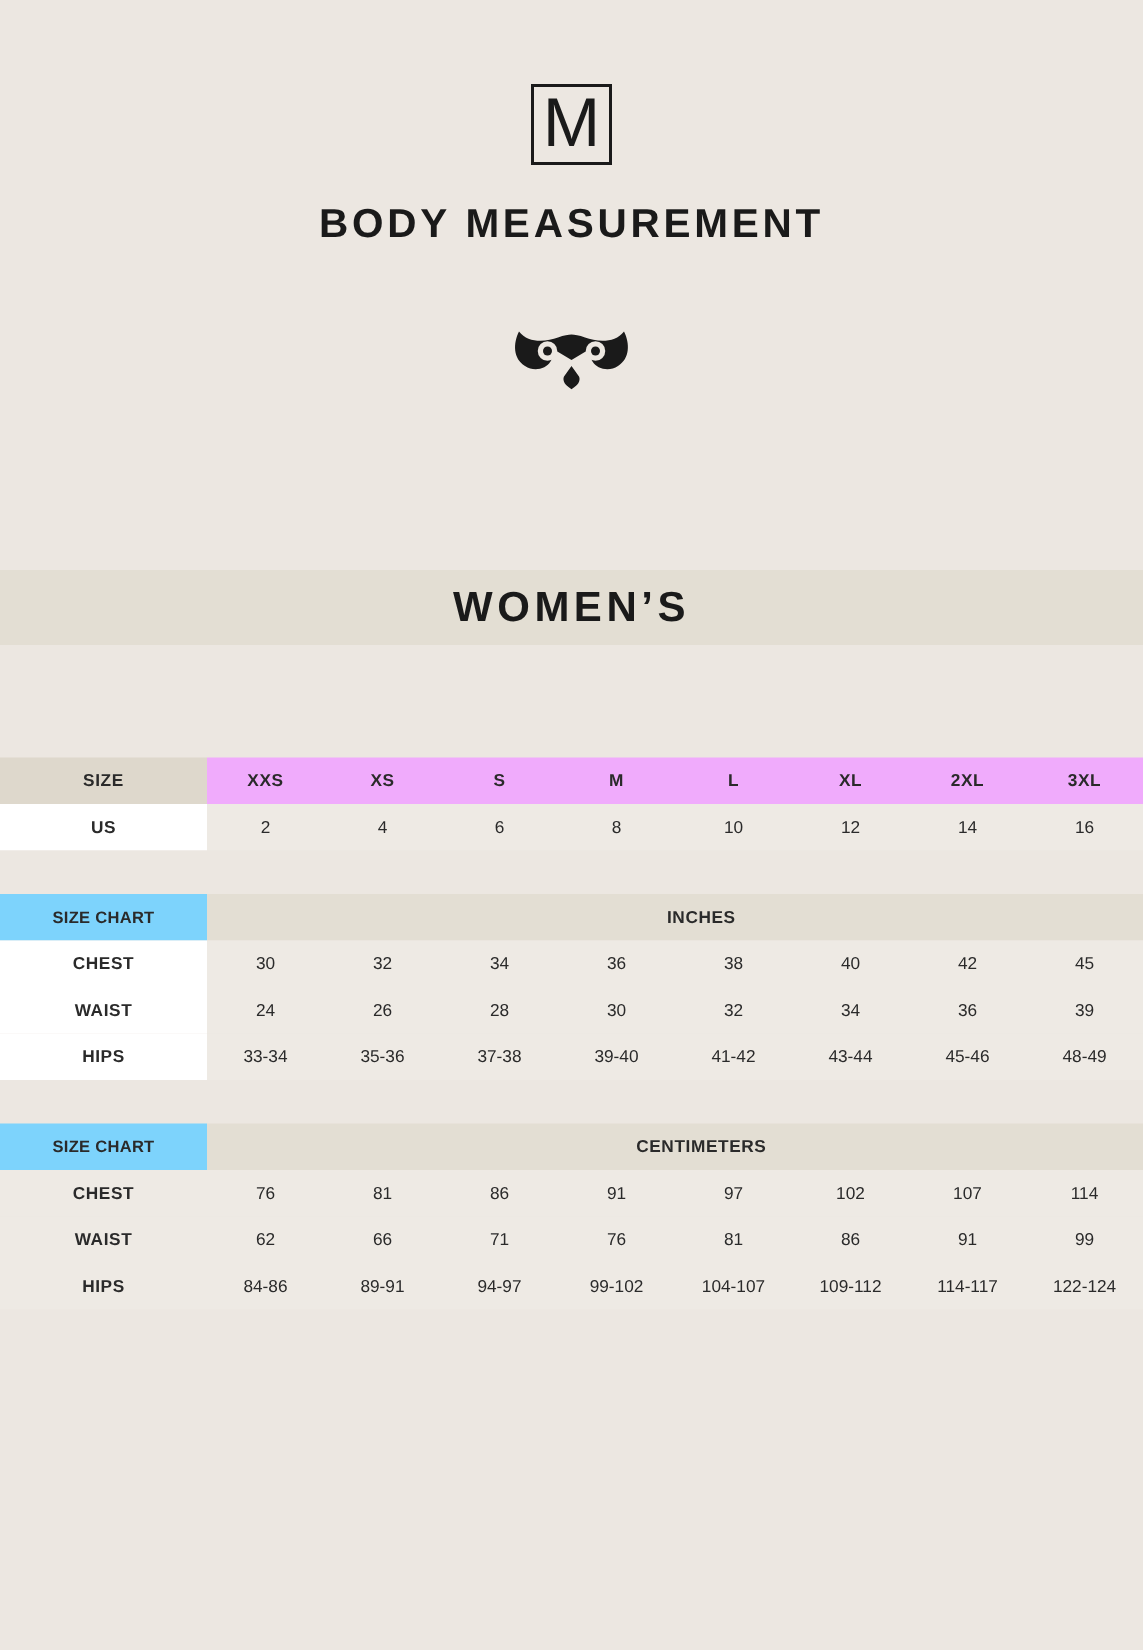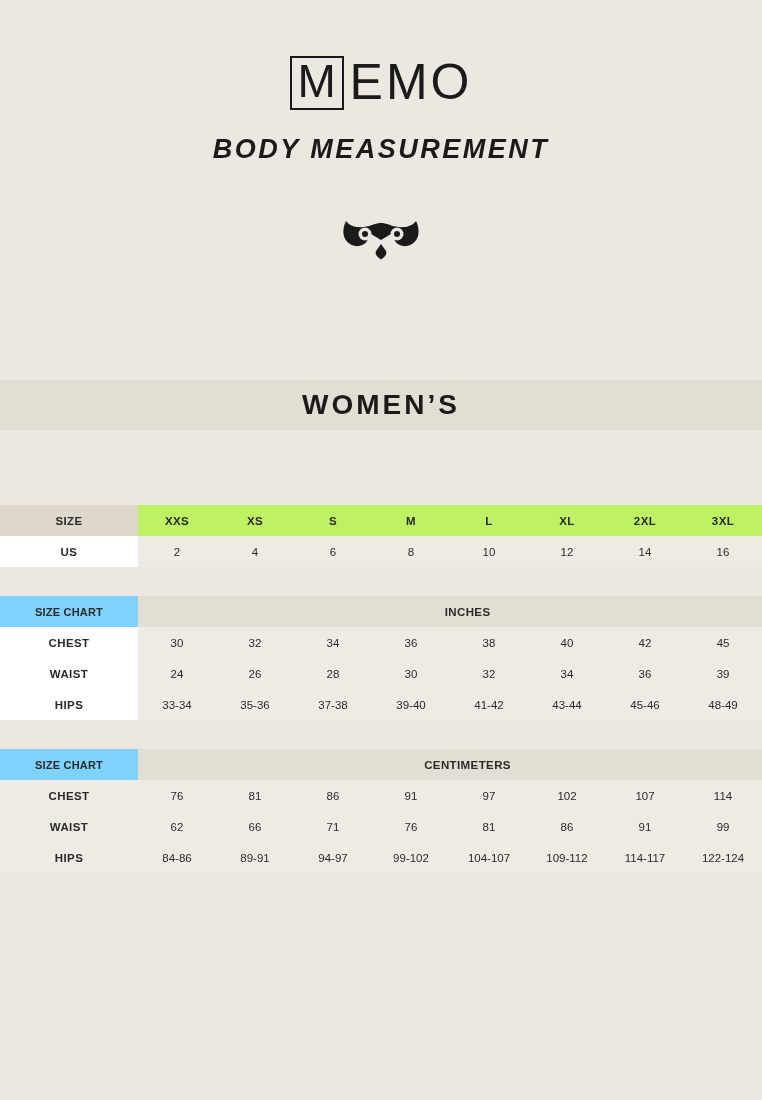--- a/index.html
+++ b/index.html
@@ -52,21 +52,20 @@
     letter-spacing: 3px;
     margin-left: 6px;
     line-height: 1;
     padding-bottom: 2px;
   }
   .subtitle {
     margin-top: 20px;
     font-size: 27px;
     font-weight: 700;
     letter-spacing: 2.5px;
-    font-style: italic;
   }
 
   
   .logo-wrap {
     margin-top: 52px;
     display: flex;
     justify-content: center;
   }
 
   
@@ -122,21 +121,21 @@
   .band-head td {
     background: #e3ded3;
   }
   .band-head td.rowlabel {
     background: #7dd3fc;
     font-weight: 700;
     font-size: 11px;
     letter-spacing: 0.2px;
   }
   .sizehead td {
-    background: #bef264;
+    background: #f0abfc;
   }
   .sizehead td.rowlabel {
     background: #ded8cc;
   }
   .unit-cell {
     text-align: center;
     padding-left: 35px !important;
     font-weight: 700;
     font-size: 11.5px;
     letter-spacing: 0.4px;
@@ -158,21 +157,20 @@
   }
 </style>
 </head>
 <body>
 
 <div class="page">
 
   <div class="header">
     <div class="brand-row">
       <span class="brand-m">M</span>
-      <span class="brand-rest">EMO</span>
     </div>
     <div class="subtitle">BODY MEASUREMENT</div>
   </div>
 
   <div class="logo-wrap">
     <svg width="82" height="50" viewBox="0 0 82 50">
       <path d="M6 4 C2 12 2 22 10 27 C16 31 24 29 27 24 L31 17 L41 23 L51 17 L55 24 C58 29 66 31 72 27 C80 22 80 12 76 4 C70 12 58 11 50 8 C46 6.5 43 6 41 6 C39 6 36 6.5 32 8 C24 11 12 12 6 4 Z" fill="#1a1a1a"></path>
       <circle cx="25" cy="17" r="6.5" fill="#ece7e1"></circle>
       <circle cx="57" cy="17" r="6.5" fill="#ece7e1"></circle>
       <circle cx="25" cy="17" r="3" fill="#1a1a1a"></circle>

